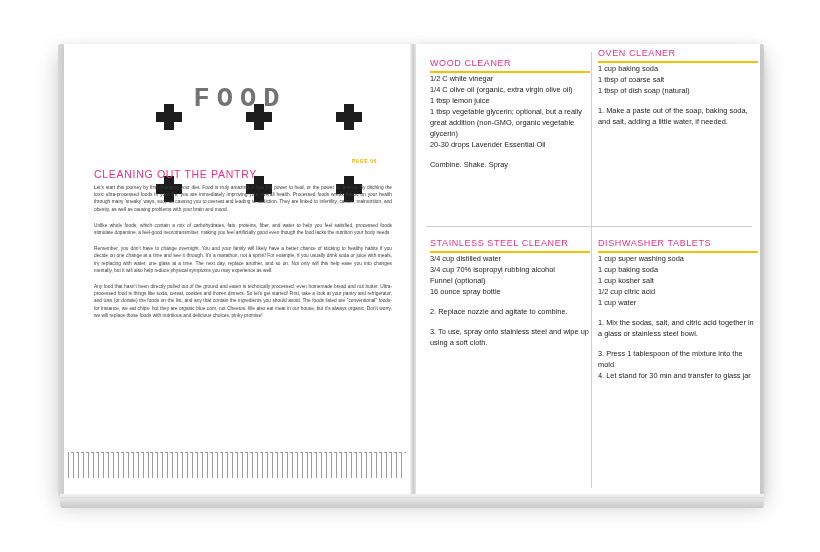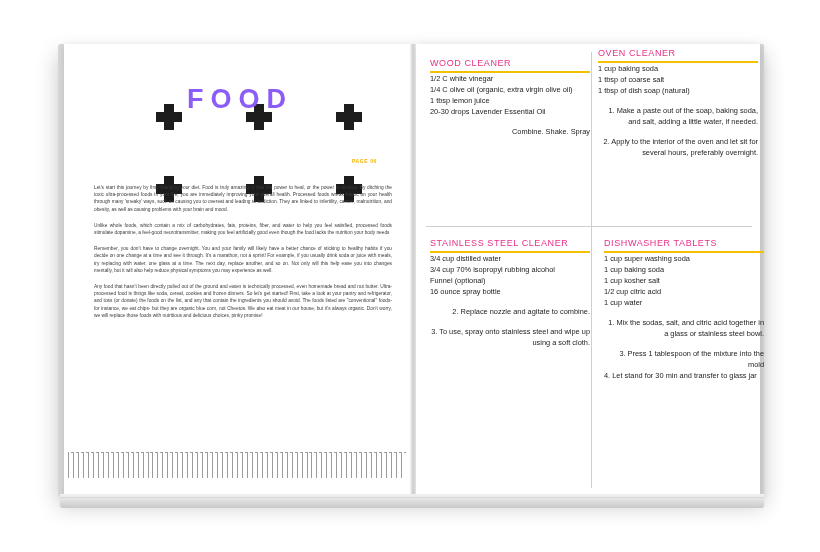--- a/index.html
+++ b/index.html
@@ -99,22 +99,22 @@
 
   .food-title {
     position: absolute;
     left: 86px;
     top: 84px;
     width: 308px;
     text-align: center;
     font-size: 27px;
     letter-spacing: 7px;
     font-weight: bold;
-    color: #8b5cf6;
-    font-family: Liberation Sans, sans-serif;
+    color: #737373;
+    font-family: Liberation Mono, monospace;
   }
 
   .page-num {
     position: absolute;
     left: 352px;
     top: 158px;
     font-size: 5px;
     letter-spacing: 0.6px;
     color: #f5b200;
     font-weight: bold;
@@ -180,21 +180,21 @@
     height: 452px;
   }
   .quad {
     position: absolute;
     width: 160px;
     box-sizing: border-box;
   }
   .q1 { left: 14px;  top: 14px; }
   .q2 { left: 182px; top: 4px; }
   .q3 { left: 14px;  top: 194px; }
-  .q4 { left: 188px; top: 194px; }
+  .q4 { left: 182px; top: 194px; }
 
   .q-title {
     font-size: 9px;
     letter-spacing: 0.6px;
     color: #e8308a;
     white-space: nowrap;
     font-family: "Liberation Sans", sans-serif;
   }
   .q-rule {
     margin-top: 3px;
@@ -202,21 +202,21 @@
     background: #f2c200;
     width: 100%;
   }
   .q-body {
     font-size: 7.4px;
     line-height: 11px;
     color: #1c1c1c;
     font-family: "Liberation Sans", sans-serif;
   }
   .q-body p { margin: 0; }
-  .q-body p.gap { margin-top: 9px; text-align: right; }
+  .q-body p.gap { margin-top: 9px; }
 
   .vdiv {
     position: absolute;
     left: 175px;
     top: 8px;
     width: 1px;
     height: 436px;
     background: #cfcfcf;
   }
   .hdiv {
@@ -244,20 +244,21 @@
 
       <div class="cross" style="left:6px;  top:78px;"></div>
       <div class="cross" style="left:96px; top:78px;"></div>
       <div class="cross" style="left:186px;top:78px;"></div>
 
     </div>
   </div>
 
   <div class="food-title">FOOD</div>
   <div class="page-num">PAGE 06</div>
+  <div class="left-heading">CLEANING OUT THE PANTRY</div>
 
   <div class="left-body">
     <p>Let's start this journey by first changing your diet.  Food is truly amazing- it has the power to heal, or the power to destroy.  By ditching the toxic ultra-processed foods in your life, you are immediately improving your overall health.  Processed foods wreak havoc on your health through many 'sneaky' ways, such as causing you to overeat and leading to addiction.  They are linked to infertility, cancer, malnutrition, and obesity, as well as causing problems with your brain and mood.</p>
     <p>Unlike whole foods, which contain a mix of carbohydrates, fats, proteins, fiber, and water to help you feel satisfied, processed foods stimulate dopamine, a feel-good neurotransmitter, making you feel artificially good even though the food lacks the nutrition your body needs</p>
     <p>Remember, you don't have to change overnight.  You and your family will likely have a better chance of sticking to healthy habits if you decide on one change at a time and see it through.  It's a marathon, not a sprint!  For example, if you usually drink soda or juice with meals, try replacing with water, one glass at a time.  The next day, replace another, and so on.  Not only will this help ease you into changes mentally, but it will also help reduce physical symptoms you may experience as well.</p>
     <p>Any food that hasn't been directly pulled out of the ground and eaten is technically processed, even homemade bread and nut butter.  Ultra-processed food is things like soda, cereal, cookies and frozen dinners.  So let's get started!  First, take a look at your pantry and refrigerator, and toss (or donate) the foods on the list, and any that contain the ingredients you should avoid.  The foods listed are "conventional" foods- for instance, we eat chips- but they are organic blue corn, not Cheetos.  We also eat meat in our house, but it's always organic.  Don't worry, we will replace those foods with nutritious and delicious choices, pinky promise!</p>
   </div>
 
   <div class="binding-rule"></div>
   <div class="binding">
@@ -339,34 +340,34 @@
     <div class="vdiv"></div>
     <div class="hdiv"></div>
 
     <div class="quad q1">
       <div class="q-title">WOOD CLEANER</div>
       <div class="q-rule"></div>
       <div class="q-body">
         <p>1/2 C white vinegar</p>
         <p>1/4 C olive oil (organic, extra virgin olive oil)</p>
         <p>1 tbsp lemon juice</p>
+        <p>1 tbsp vegetable glycerin; optional, but a really great addition (non-GMO, organic vegetable glycerin)</p>
         <p>20-30 drops Lavender Essential Oil</p>
         <p class="gap">Combine. Shake. Spray</p>
       </div>
     </div>
 
     <div class="quad q2">
       <div class="q-title">OVEN  CLEANER</div>
       <div class="q-rule"></div>
       <div class="q-body">
         <p>1 cup baking soda</p>
         <p>1 tbsp of coarse salt</p>
         <p>1 tbsp of dish soap (natural)</p>
         <p class="gap">1. Make a paste out of the soap, baking soda, and salt, adding a little water, if needed.</p>
-        <p class="gap">2. Apply to the interior of the oven and let sit for several hours, preferably overnight.</p>
       </div>
     </div>
 
     <div class="quad q3">
       <div class="q-title">STAINLESS STEEL CLEANER</div>
       <div class="q-rule"></div>
       <div class="q-body">
         <p>3/4 cup distilled water</p>
         <p>3/4 cup 70% isopropyl rubbing alcohol</p>
         <p>Funnel (optional)</p>

